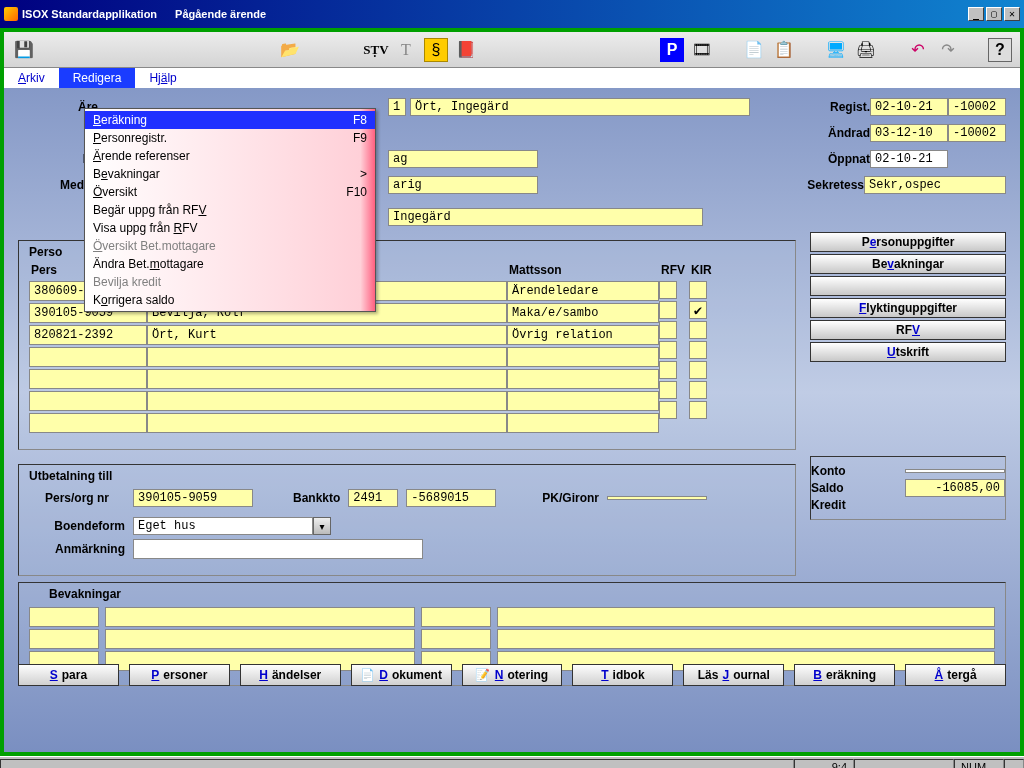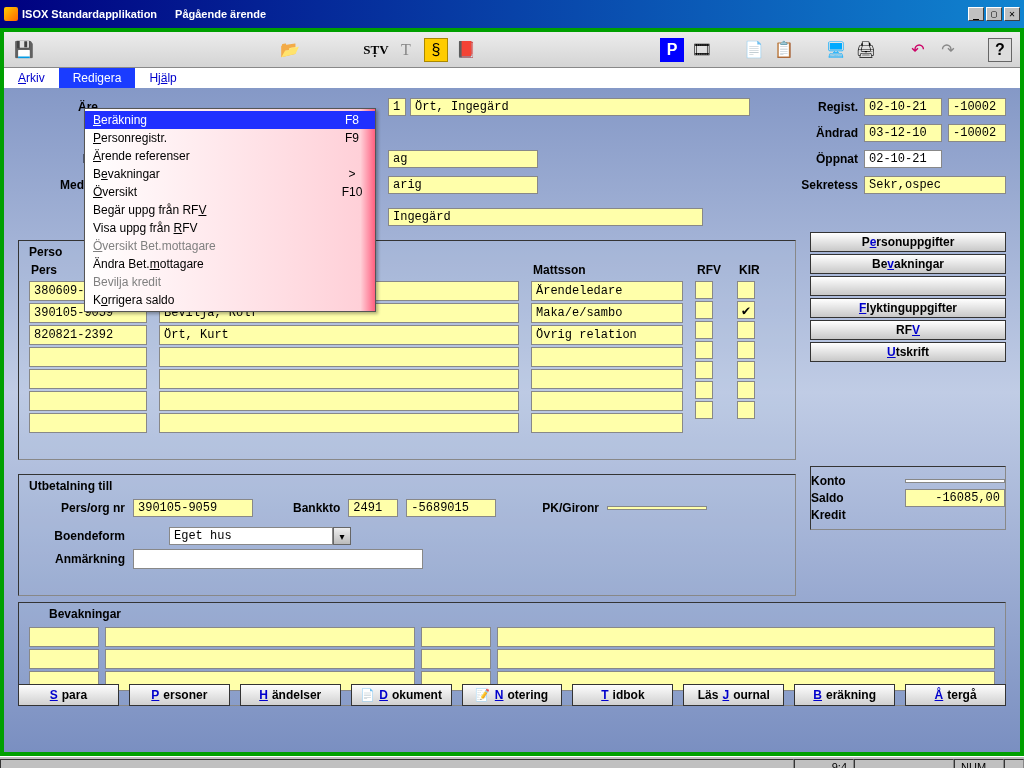--- a/index.html
+++ b/index.html
@@ -15,39 +15,39 @@
 .tool-icon { width: 24px; height: 24px; display:flex; align-items:center; justify-content:center; font-size:16px; cursor:pointer; }
 
 .menubar { height: 20px; background: #fff; display: flex; align-items: stretch; font-size: 12px; }
 .menu-item { padding: 2px 14px; color: #0000cc; cursor: pointer; display:flex; align-items:center; }
 .menu-item.active { background: #1a3cff; color: #fff; }
 .menu-item .ul { text-decoration: underline; }
 
 .dropdown { position: absolute; left: 80px; top: 76px; width: 292px; background: linear-gradient(to right,#fff 0%, #ffd0d8 95%, #ff6080 100%); border: 1px solid #555; z-index: 50; font-size: 12px; padding: 2px 0; box-shadow: 2px 2px 3px rgba(0,0,0,0.3); }
 .dd-row { display:flex; padding: 2px 8px; cursor:pointer; }
 .dd-row .lbl { flex:1; }
-.dd-row .sc { width: 30px; text-align:center; }
+.dd-row .sc { width: 30px; text-align:right; }
 .dd-row.hi { background: #2030ff; color:#fff; }
 .dd-row.disabled { color:#808080; cursor:default; }
 .dd-row .u { text-decoration: underline; }
 
 .content { position: relative; padding: 8px 14px; font-size: 12px; }
 
 .top-row { display:flex; align-items:center; margin-bottom:4px; min-height: 22px; }
 .lbl-right { width: 80px; text-align:right; margin-right: 6px; font-weight: bold; }
 .field { background:#ffffaa; border:1px solid #888; padding:1px 4px; font-family: 'Courier New', monospace; font-size:12px; }
 .field.white { background:#ffffff; }
 
 .top-left { width: 370px; display:flex; align-items:center; }
-.top-r   { display:flex; align-items:center; gap:6px; }
+.top-r   { display:flex; align-items:center; }
 .lbl-r2  { width:80px; text-align:right; font-weight:bold; }
 
-.panel { border:1px inset #888; background: rgba(176,196,222,0.15); padding:6px 10px 26px 10px; margin-top:8px; position:relative; }
+.panel { border:1px inset #888; background: rgba(176,196,222,0.15); padding:6px 10px 16px 10px; margin-top:8px; position:relative; }
 .panel-title { position:relative; top:-2px; background:transparent; font-weight:bold; font-size:12px; }
-.grid { display:flex; gap:12px; }
+.grid { display:flex; gap:0; }
 .col { display:flex; flex-direction:column; gap:2px; }
 .hdr { font-weight:bold; font-size:12px; height:18px; display:flex; align-items:center; padding-left:2px; }
 .cell { height:20px; background:#ffffaa; border:1px solid #888; padding:1px 4px; font-family:'Courier New',monospace; font-size:12px; display:flex; align-items:center; overflow:hidden; }
 .chk { width:18px; height:18px; background:#ffffaa; border:1px solid #888; display:flex; align-items:center; justify-content:center; font-family:monospace; font-size:14px; }
 
 .side-btns { width: 196px; display:flex; flex-direction:column; gap:2px; }
 .sbtn { height: 20px; background: linear-gradient(to bottom,#fff,#c8c8c8); border:1px solid #333; font-size:12px; font-weight:bold; text-align:center; display:flex; align-items:center; justify-content:center; cursor:pointer; }
 .sbtn .u { text-decoration: underline; color:#0000cc; }
 
 .utbet-row { display:flex; align-items:center; gap:8px; margin-top:4px; }
@@ -285,34 +285,34 @@
           <div class="sbtn"><span class="u">F</span>lyktinguppgifter</div>
           <div class="sbtn">RF<span class="u">V</span></div>
           <div class="sbtn"><span class="u">U</span>tskrift</div>
         </div>
     </div>
 
     <div style="display:flex; gap:14px; align-items:flex-start; margin-top:6px;">
       <div class="panel" style="flex:1;">
         <div class="panel-title">Utbetalning till</div>
         <div class="utbet-row">
-          <div class="lbl-plain" style="width:96px;text-align:right;">Pers/org nr</div>
+          <div class="lbl-plain" style="width:96px;text-align:center;">Pers/org nr</div>
           <div class="field" style="width:120px;">390105-9059</div>
           <div style="width:24px;"></div>
           <div class="lbl-plain">Bankkto</div>
           <div class="field" style="width:50px;">2491</div>
           <div class="field" style="width:90px;">-5689015</div>
           <div style="width:30px;"></div>
           <div class="lbl-plain">PK/Gironr</div>
           <div class="field" style="width:100px;"></div>
         </div>
         <div class="utbet-row" style="margin-top:10px;">
           <div class="lbl-plain" style="width:96px;text-align:right;">Boendeform</div>
           <div class="combo">
-            <div class="field white" style="width:164px;margin-left:36px;">Eget hus</div>
+            <div class="field white" style="width:180px;">Eget hus</div>
             <div class="cb-btn">▾</div>
           </div>
         </div>
         <div class="utbet-row">
           <div class="lbl-plain" style="width:96px;text-align:right;">Anmärkning</div>
           <div class="field white" style="width:290px;height:20px;"></div>
         </div>
       </div>
       <div class="account-box">
         <div class="arow">

